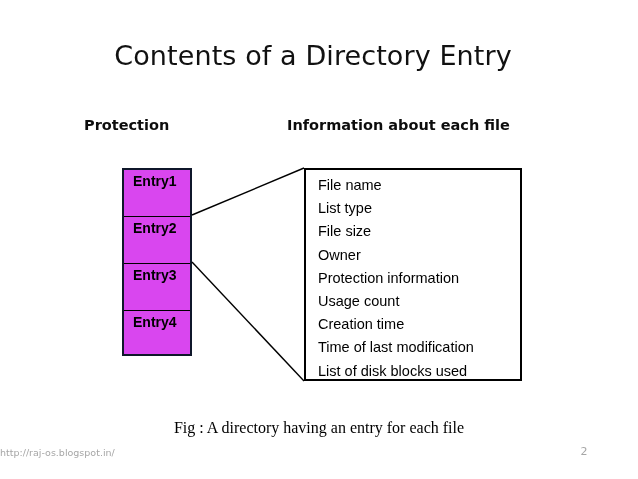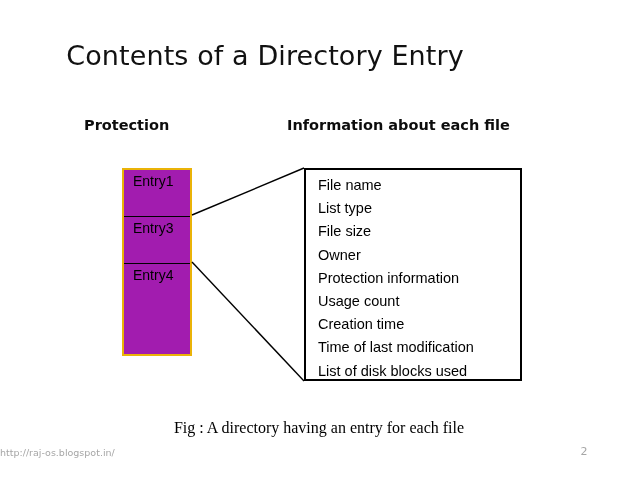--- a/index.html
+++ b/index.html
@@ -27,20 +27,21 @@
     left: 0;
     top: 40px;
     width: 530px;
     text-align: center;
     font-family: "DejaVu Sans", sans-serif;
     font-weight: 400;
     font-size: 27px;
     letter-spacing: 0.1px;
     color: #111111;
     white-space: nowrap;
+    padding-left: 48px;
   }
 
   
   .col-heading {
     position: absolute;
     font-family: "DejaVu Sans", sans-serif;
     font-weight: 700;
     font-size: 14.5px;
     color: #0d0d0d;
     white-space: nowrap;
@@ -48,23 +49,24 @@
   #heading-directory { left: 84px; top: 117px; }
   #heading-info      { left: 287px; top: 117px; }
 
   
   #directory-table {
     position: absolute;
     left: 122px;
     top: 168px;
     width: 70px;
     height: 188px;
-    border: 2px solid #eab308;
+    border: 2px solid #0f172a;
     box-sizing: border-box;
-    background: #a21caf;
+    background: #d946ef;
+    font-weight: bold;
   }
   .dir-cell {
     position: relative;
     height: 47px;
     box-sizing: border-box;
     border-bottom: 1px solid #000000;
   }
   .dir-cell:last-child {
     border-bottom: none;
   }
@@ -157,20 +159,23 @@
 
   <div id="title">Contents of a Directory Entry</div>
 
   <div class="col-heading" id="heading-directory">Protection</div>
 
   <div class="col-heading" id="heading-info">Information about each file</div>
 
   <div id="directory-table">
     <div class="dir-cell">
       <span class="dir-cell-label">Entry1</span>
+    </div>
+    <div class="dir-cell">
+      <span class="dir-cell-label">Entry2</span>
     </div>
     <div class="dir-cell">
       <span class="dir-cell-label">Entry3</span>
     </div>
     <div class="dir-cell">
       <span class="dir-cell-label">Entry4</span>
     </div>
   </div>
 
   <svg id="connectors" viewBox="0 0 638 479">

